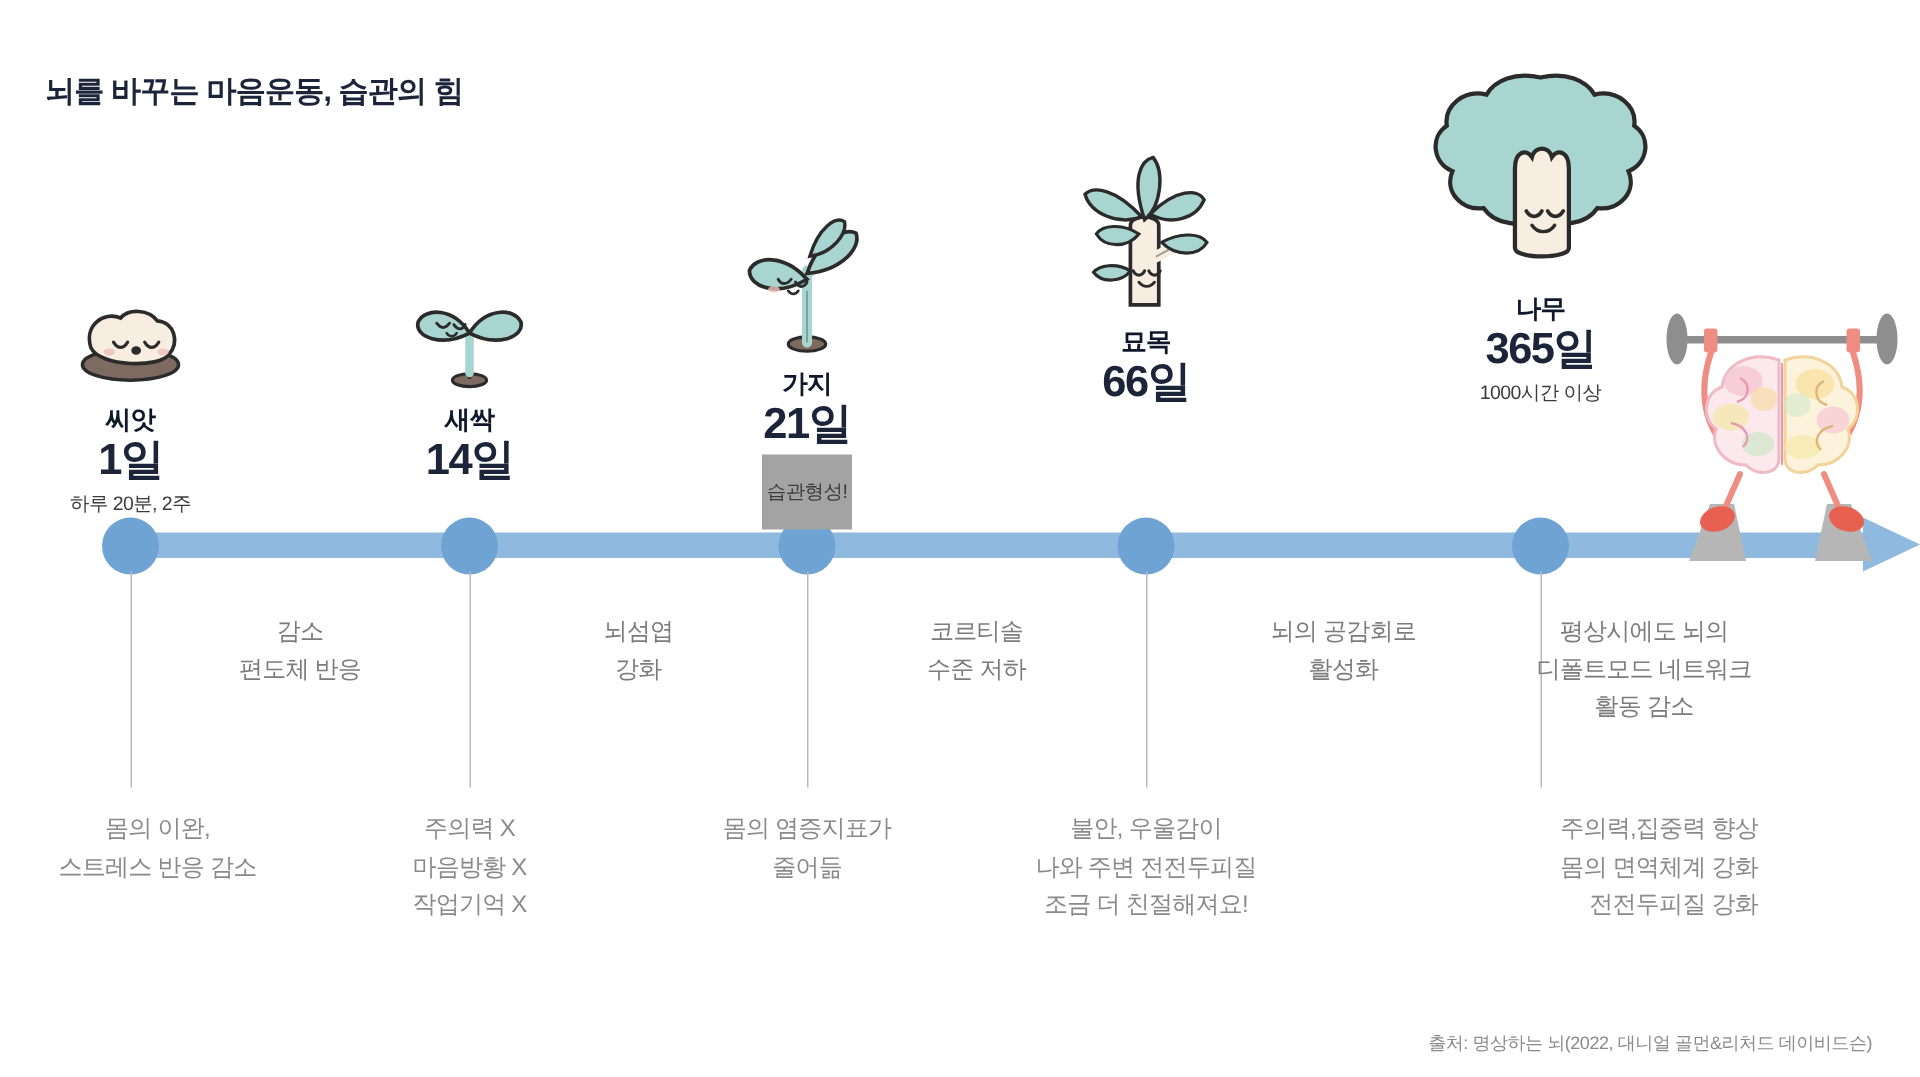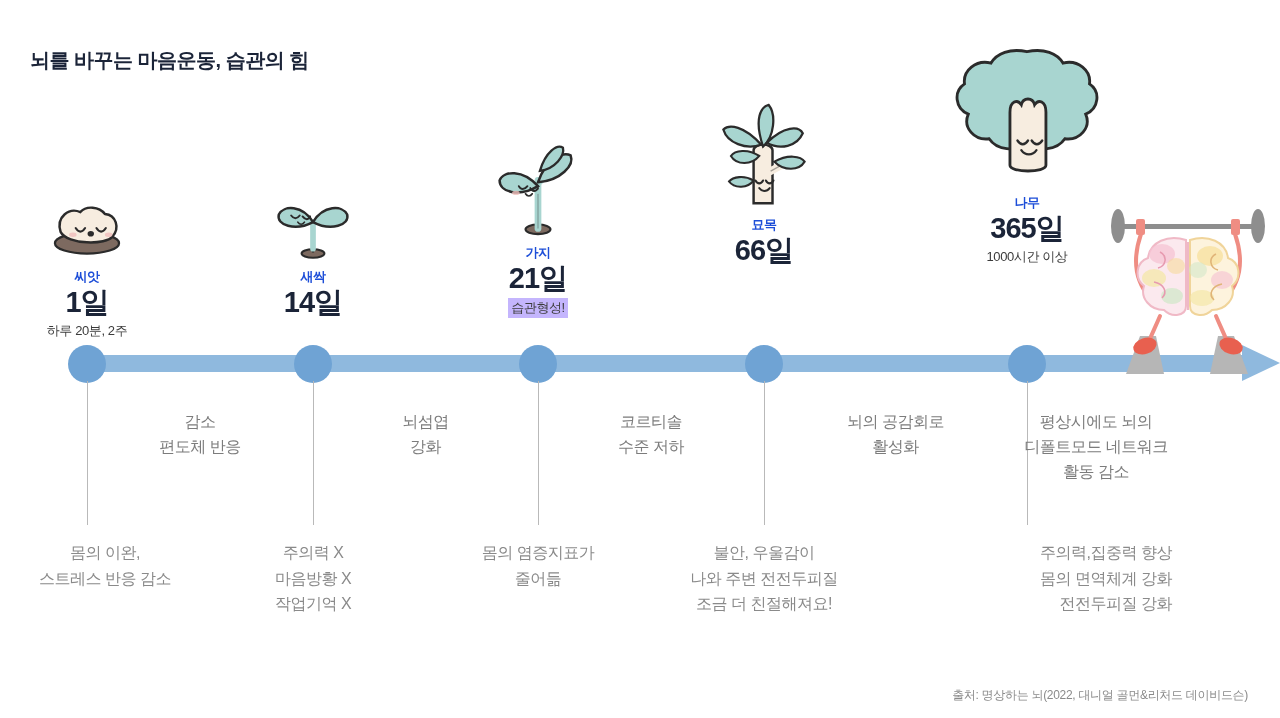--- a/index.html
+++ b/index.html
@@ -49,32 +49,32 @@
   }
 
   
   .stage-col {
     position: absolute;
     width: 220px; margin-left: -110px;
     text-align: center;
   }
   .stage-icon { height: 110px; display: flex; align-items: flex-end; justify-content: center; }
   .stage-name {
-    font-size: 13px; font-weight: bold; color: #1d4ed8;
+    font-size: 17px; font-weight: bold; color: #0f172a;
     margin-top: 6px; letter-spacing: -0.5px;
   }
   .stage-days {
     font-size: 29px; font-weight: bold; color: #1b2438;
     margin-top: 1px; letter-spacing: -1px; line-height: 1.1;
   }
   .stage-sub {
     font-size: 13px; color: #3b3b3b; margin-top: 3px;
     letter-spacing: -0.4px; display: inline-block;
   }
-  .stage-sub.highlight { background: #c4b5fd; padding: 1px 3px; }
+  .stage-sub.highlight { background: #a3a3a3; padding: 16px 3px; }
 
   
   .upper-note {
     position: absolute;
     width: 240px; margin-left: -120px;
     text-align: center;
     font-size: 16px; color: #7c7c7c;
     line-height: 1.55; letter-spacing: -0.5px;
   }
 

